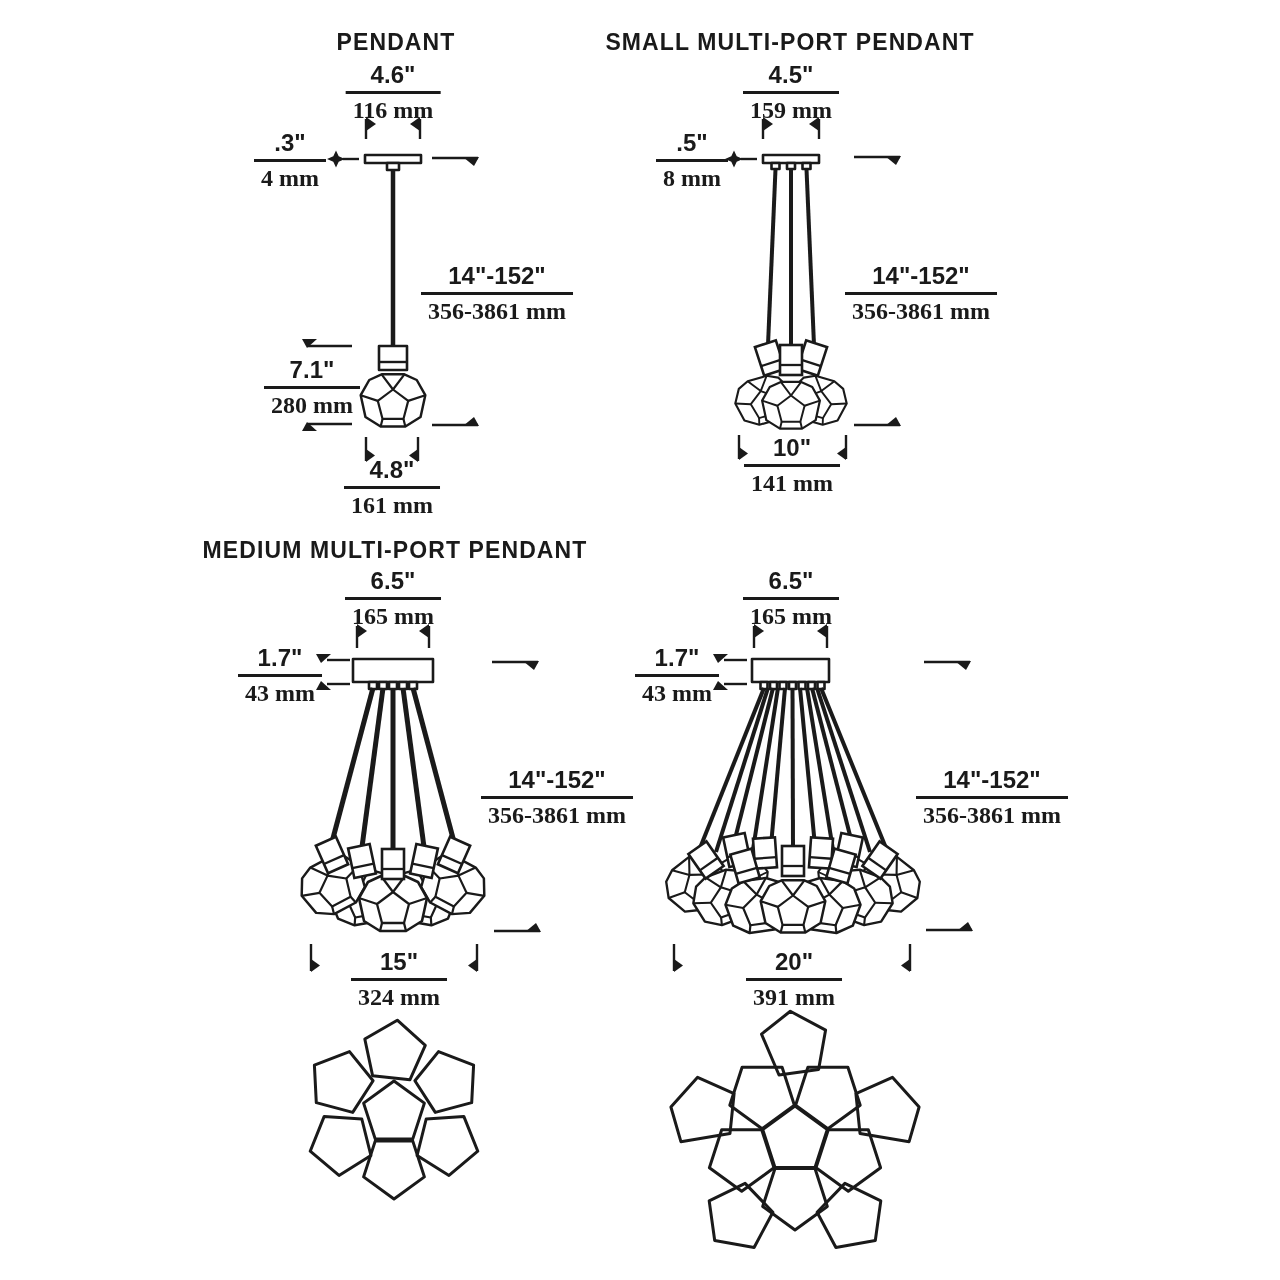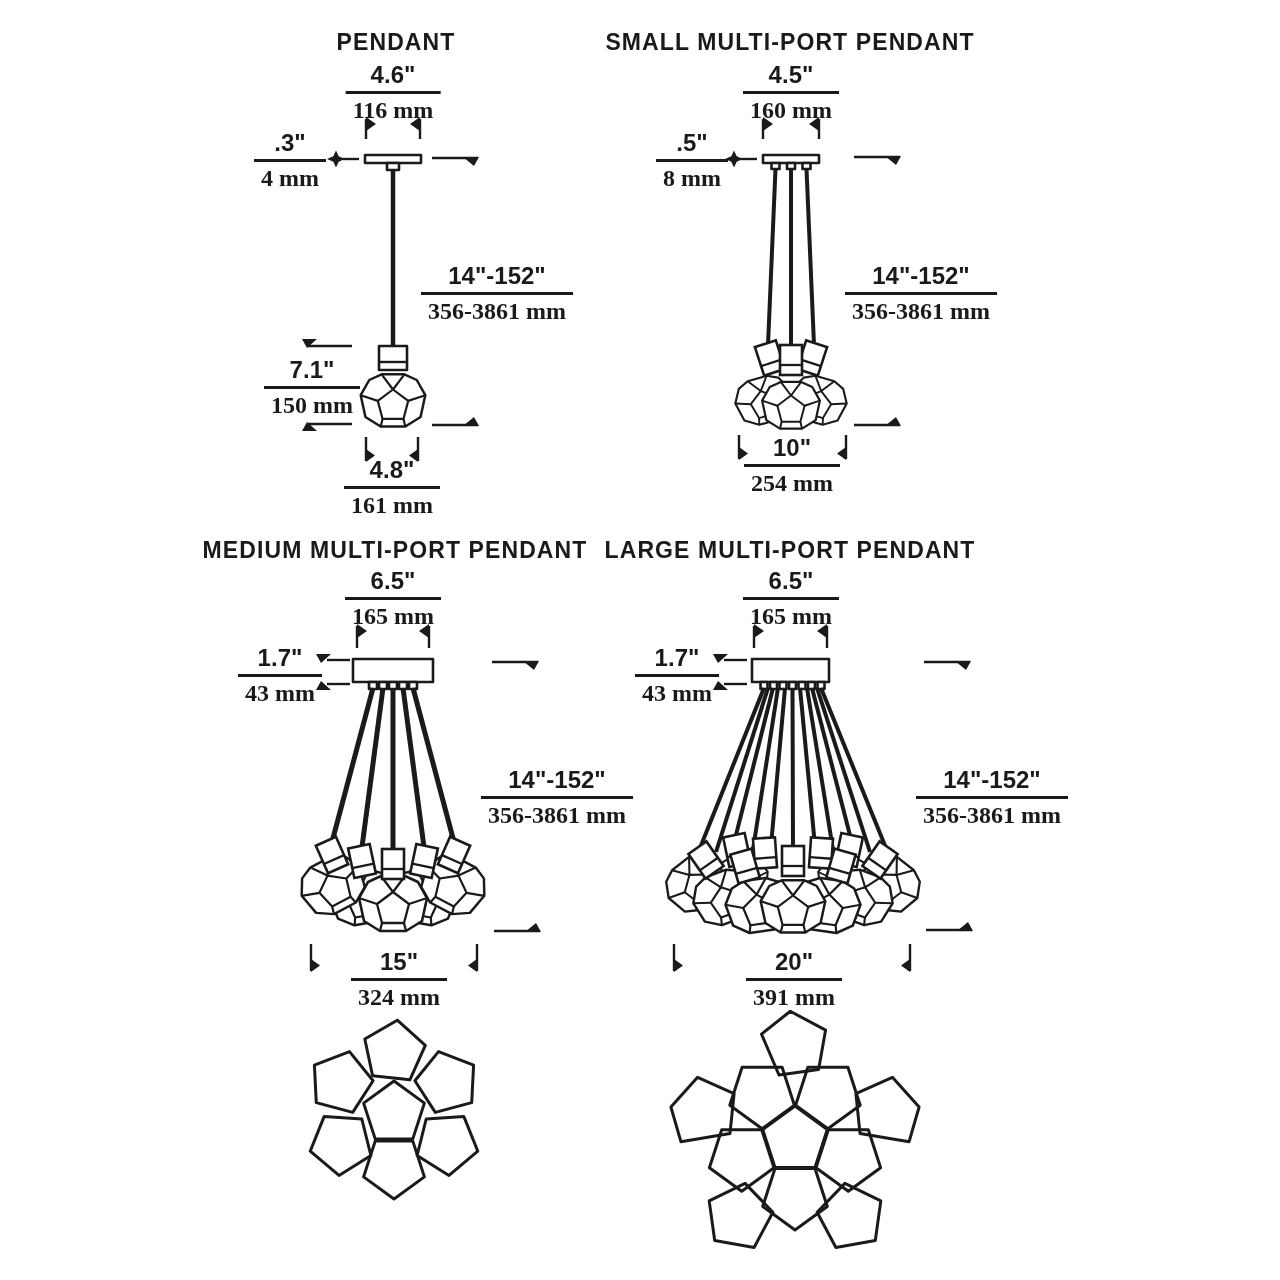--- a/index.html
+++ b/index.html
@@ -251,58 +251,57 @@
     <polygon class="p" points="892.4,1077.3 919.1,1107 909.1,1141.7 860,1133.4 855.9,1093.6"></polygon>
     <polygon class="p" points="844.9,1183.4 880.8,1200.9 875.3,1240.5 835.9,1247.5 817.1,1212.2"></polygon>
     <polygon class="p" points="745.1,1183.4 709.2,1200.9 714.7,1240.5 754.1,1247.5 772.9,1212.2"></polygon>
     <polygon class="p" points="697.6,1077.3 670.9,1107 680.9,1141.7 730,1133.4 734.1,1093.6"></polygon>
   </g>
 </svg>
 
 <h2 class="title" style="left:396px; top:29px;">PENDANT</h2>
 <h2 class="title" style="left:790px; top:29px;">SMALL MULTI-PORT PENDANT</h2>
 <h2 class="title" style="left:395px; top:537px;">MEDIUM MULTI-PORT PENDANT</h2>
-<h2 class="title" style="left:790px; top:537px;">LARGE MULTI-PORT PENDANT</h2>
 
 <div class="dim" style="left:393px; top:62px;">
   <span class="in">4.6"</span>
   <span class="mm">116 mm</span>
 </div>
 <div class="dim" style="left:290px; top:130px;">
   <span class="in">.3"</span>
   <span class="mm">4 mm</span>
 </div>
 <div class="dim" style="left:497px; top:263px;">
   <span class="in">14"-152"</span>
   <span class="mm">356-3861 mm</span>
 </div>
 <div class="dim" style="left:312px; top:357px;">
   <span class="in">7.1"</span>
-  <span class="mm">150 mm</span>
+  <span class="mm">280 mm</span>
 </div>
 <div class="dim" style="left:392px; top:457px;">
   <span class="in">4.8"</span>
   <span class="mm">161 mm</span>
 </div>
 
 <div class="dim" style="left:791px; top:62px;">
   <span class="in">4.5"</span>
-  <span class="mm">160 mm</span>
+  <span class="mm">159 mm</span>
 </div>
 <div class="dim" style="left:692px; top:130px;">
   <span class="in">.5"</span>
   <span class="mm">8 mm</span>
 </div>
 <div class="dim" style="left:921px; top:263px;">
   <span class="in">14"-152"</span>
   <span class="mm">356-3861 mm</span>
 </div>
 <div class="dim" style="left:792px; top:435px;">
   <span class="in">10"</span>
-  <span class="mm">254 mm</span>
+  <span class="mm">141 mm</span>
 </div>
 
 <div class="dim" style="left:393px; top:568px;">
   <span class="in">6.5"</span>
   <span class="mm">165 mm</span>
 </div>
 <div class="dim" style="left:280px; top:645px;">
   <span class="in">1.7"</span>
   <span class="mm">43 mm</span>
 </div>

